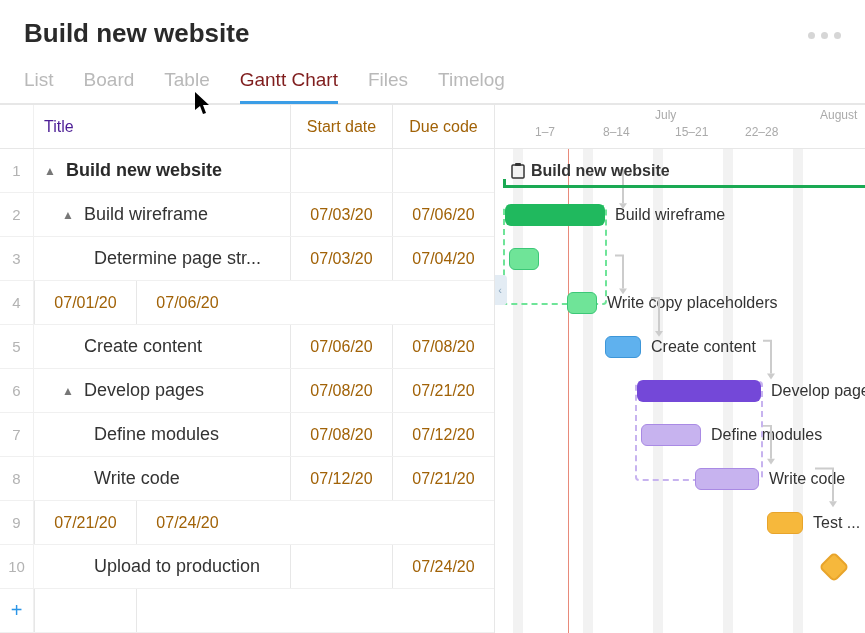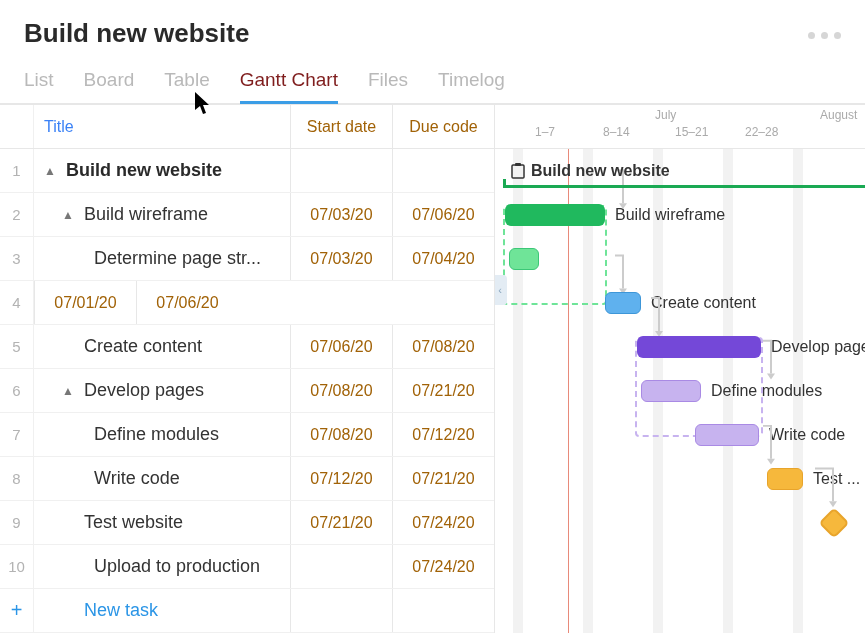--- a/index.html
+++ b/index.html
@@ -16,21 +16,21 @@
   .tab { color: #b9b9b9; padding-bottom: 12px; cursor: pointer; position: relative; }
   .tab.active { color: #7f1d1d; }
   .tab.active::after { content: ""; position: absolute; left: 0; right: 0; bottom: -1px; height: 3px; background: #3b9de6; }
   .cursor-pointer {
     position: absolute; left: 195px; top: 92px; width: 16px; height: 24px;
   }
   .grid { display: flex; border-top: 1px solid #e7e7e7; }
   .left { width: 495px; flex: none; border-right: 1px solid #e7e7e7; }
   .left-header { display: flex; height: 44px; border-bottom: 1px solid #e7e7e7; }
   .rowno-col { width: 34px; flex: none; border-right: 1px solid #f0f0f0; }
-  .title-col { flex: 1; display: flex; align-items: center; padding-left: 10px; color: #3b82f6; font-size: 16px; }
+  .title-col { flex: 1; display: flex; align-items: center; padding-left: 10px; color: #4c1d95; font-size: 16px; }
   .date-col { width: 102px; flex: none; border-left: 1px solid #e7e7e7; display: flex; align-items: center; justify-content: center; color: #a16207; font-size: 16px; }
   .row { display: flex; height: 44px; border-bottom: 1px solid #f0f0f0; font-size: 18px; }
   .rowno { width: 34px; flex: none; border-right: 1px solid #f0f0f0; display: flex; align-items: center; justify-content: center; color: #b3b3b3; font-size: 15px; }
   .title-cell { flex: 1; display: flex; align-items: center; padding-left: 10px; white-space: nowrap; overflow: hidden; text-overflow: ellipsis; }
   .title-cell.bold { font-weight: 700; color: #2a2a2a; }
   .chev { display: inline-block; margin-right: 10px; color: #777; font-size: 12px; }
   .indent-1 { padding-left: 28px; }
   .indent-2 { padding-left: 60px; }
   .row.new .title-cell { color: #2b95e6; }
   .row.new .plus { color: #2b95e6; font-size: 20px; }
@@ -171,43 +171,35 @@
       <div class="rowno">8</div>
       <div class="title-cell indent-2">
           <span>Write code</span>
         </div>
       <div class="date-col">07/12/20</div>
       <div class="date-col">07/21/20</div>
     </div>
 
     <div class="row">
       <div class="rowno">9</div>
-      <div class="title-cell indent-1">
-          <span style="width:22px;display:inline-block"></span>
-          <span>Test website</span>
-        </div>
       <div class="date-col">07/21/20</div>
       <div class="date-col">07/24/20</div>
     </div>
 
     <div class="row">
       <div class="rowno">10</div>
       <div class="title-cell indent-2">
           <span>Upload to production</span>
         </div>
       <div class="date-col"></div>
       <div class="date-col">07/24/20</div>
     </div>
 
     <div class="row new">
       <div class="rowno plus">+</div>
-      <div class="title-cell indent-1">
-          <span style="width:22px;display:inline-block"></span>
-          <span>New task</span>
-        </div>
       <div class="date-col"></div>
         <div class="date-col"></div>
     </div>
   </div>
 
   <div class="right">
     <div class="timeline-header">
       <div class="month-row">
         <span class="month-label" style="left:160px">July</span>
         <span class="month-label" style="left:325px">August</span>
@@ -260,20 +252,24 @@
 
       <div class="gantt-row">
         <div class="group-box" style="left:8px;top:12px;width:104px;height:100px;border-color:#6fe498;"></div>
         <div class="bar" style="left:10px;width:100px;background:#20b95e;"></div>
         <div class="bar-label-after" style="left:120px;">Build wireframe</div>
       </div>
       <div class="gantt-row">
         <div class="bar" style="left:14px;width:30px;background:#6fe498;border:1px solid #3cc777;"></div>
       </div>
       <div class="gantt-row">
+        <div class="bar" style="left:72px;width:30px;background:#6fe498;border:1px solid #3cc777;"></div>
+        <div class="bar-label-after" style="left:112px;">Write copy placeholders</div>
+      </div>
+      <div class="gantt-row">
         <div class="bar" style="left:110px;width:36px;background:#5fb1ee;border:1px solid #3d96d8;"></div>
         <div class="bar-label-after" style="left:156px;">Create content</div>
       </div>
       <div class="gantt-row">
         <div class="group-box" style="left:140px;top:12px;width:128px;height:100px;border-color:#c7b3ef;"></div>
         <div class="bar" style="left:142px;width:124px;background:#7448d8;"></div>
         <div class="bar-label-after" style="left:276px;">Develop pages</div>
       </div>
       <div class="gantt-row">
         <div class="bar" style="left:146px;width:60px;background:#c7b3ef;border:1px solid #a98ae4;"></div>

